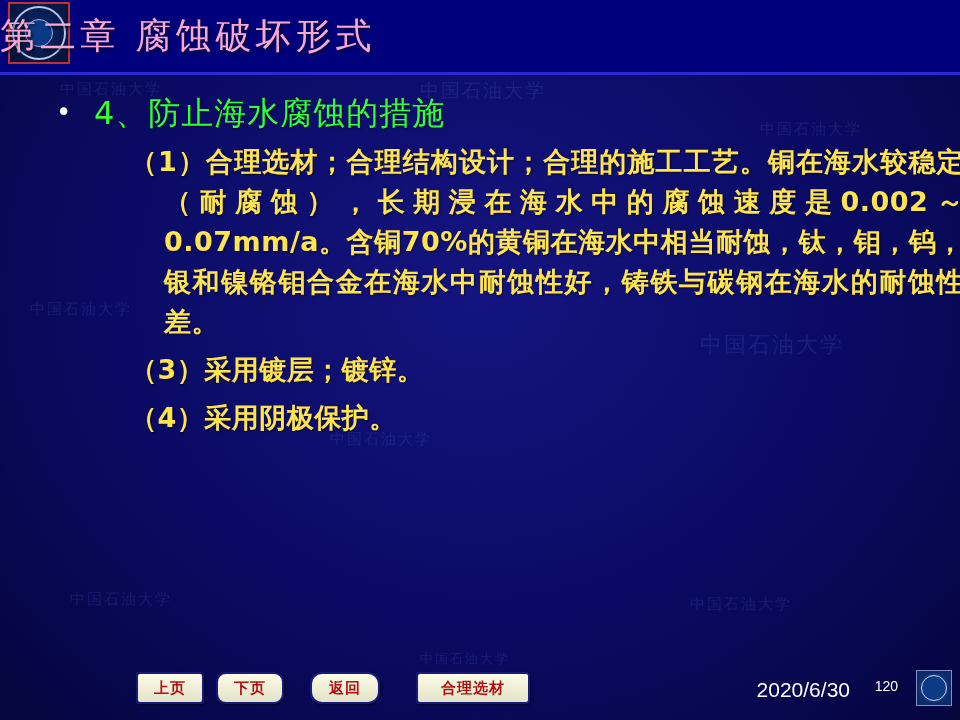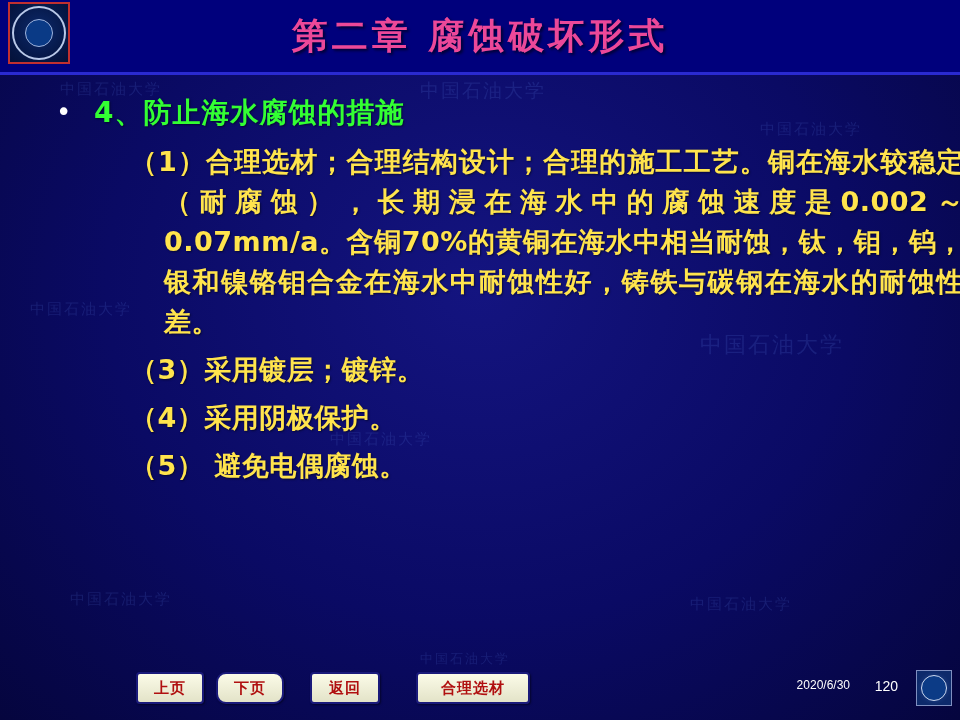--- a/index.html
+++ b/index.html
@@ -39,24 +39,24 @@
     width: 960px;
     height: 72px;
     background: #00007c;
     border-bottom: 3px solid #2a2ad0;
   }
   #title-text {
     position: absolute;
     left: 0;
     top: 12px;
     width: 960px;
-    text-align: center;
-    color: #ec4899;
+    text-align: left;
+    color: #f9a8d4;
     font-size: 36px;
-    font-weight: bold;
+    font-weight: normal;
     letter-spacing: 4px;
     text-shadow: 2px 2px 3px rgba(0,0,0,0.6);
   }
   #logo {
     position: absolute;
     left: 8px;
     top: 2px;
     width: 62px;
     height: 62px;
     border: 2px solid #c03030;
@@ -101,22 +101,22 @@
   .bullet-dot {
     color: #ffffff;
     font-size: 26px;
     line-height: 40px;
     width: 38px;
     flex: 0 0 38px;
     text-align: left;
   }
   .heading {
     color: #33ff33;
-    font-size: 28px;
-    font-weight: bold;
+    font-size: 32px;
+    font-weight: normal;
     line-height: 42px;
     letter-spacing: 1px;
     text-shadow: 1px 1px 2px rgba(0,0,0,0.5);
   }
   .para {
     color: #ffe44d;
     font-size: 27px;
     font-weight: bold;
     line-height: 40px;
     margin-left: 74px;
@@ -150,28 +150,28 @@
     font-size: 15px;
     font-weight: bold;
     display: flex;
     align-items: center;
     justify-content: center;
     letter-spacing: 1px;
     box-shadow: 1px 1px 2px rgba(0,0,0,0.5);
   }
   #btn-prev  { left: 136px; width: 64px; }
   #btn-next  { left: 216px; width: 64px; border-radius: 10px; }
-  #btn-back  { left: 310px; width: 66px; }
+  #btn-back  { left: 310px; width: 66px; border-radius: 12px; }
   #btn-home  { left: 416px; width: 110px; }
   #date-text {
     position: absolute;
     right: 110px;
     top: 16px;
     color: #ffffff;
-    font-size: 12px;
+    font-size: 21px;
     font-family: "Liberation Sans", sans-serif;
   }
   #page-num {
     position: absolute;
     right: 62px;
     top: 16px;
     color: #ffffff;
     font-size: 14px;
     font-family: "Liberation Sans", sans-serif;
   }
@@ -222,21 +222,20 @@
   <div id="content">
 
     <div class="bullet-row">
       <div class="bullet-dot">•</div>
       <div class="heading">4、防止海水腐蚀的措施</div>
     </div>
 
     <div class="para wide">（1）合理选材；合理结构设计；合理的施工工艺。铜在海水较稳定（耐腐蚀），长期浸在海水中的腐蚀速度是0.002～0.07mm/a。含铜70%的黄铜在海水中相当耐蚀，钛，钼，钨，银和镍铬钼合金在海水中耐蚀性好，铸铁与碳钢在海水的耐蚀性差。</div>
     <div class="para">（3）采用镀层；镀锌。</div>
     <div class="para">（4）采用阴极保护。</div>
-    <div class="para">（5） 避免电偶腐蚀。</div>
 
   </div>
 
   <div id="footer">
     <div class="nav-btn" id="btn-prev">上页</div>
     <div class="nav-btn" id="btn-next">下页</div>
     <div class="nav-btn" id="btn-back">返回</div>
     <div class="nav-btn" id="btn-home">合理选材</div>
     <div id="date-text">2020/6/30</div>
     <div id="page-num">120</div>

